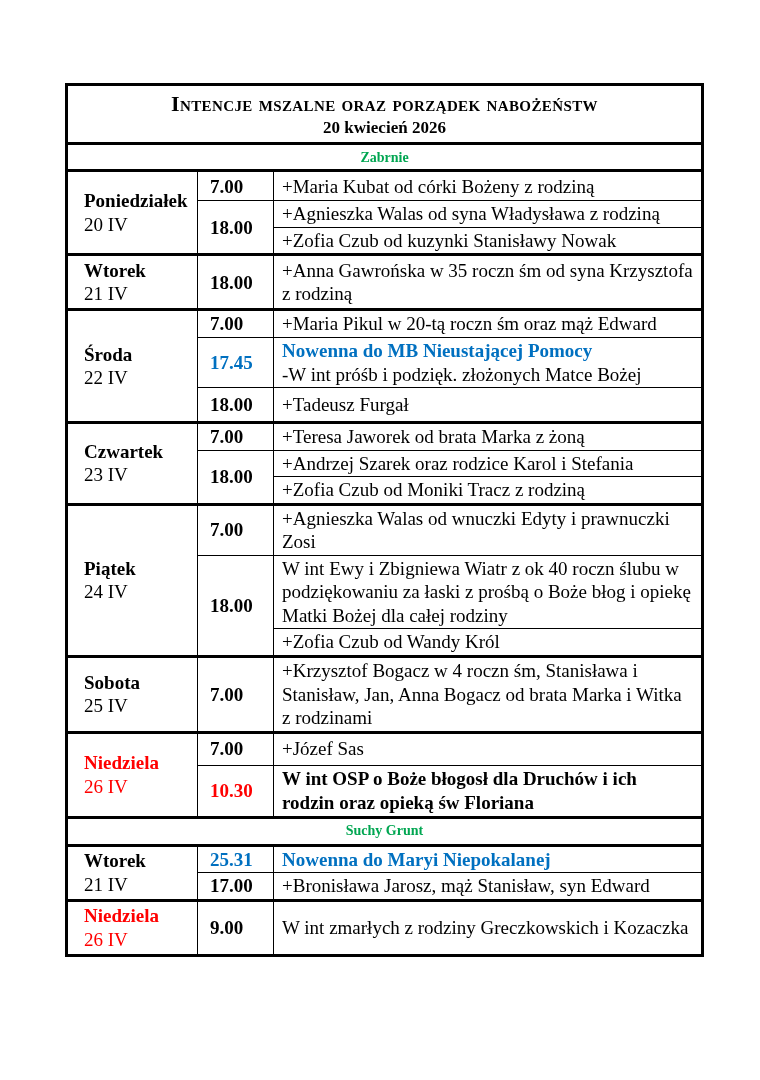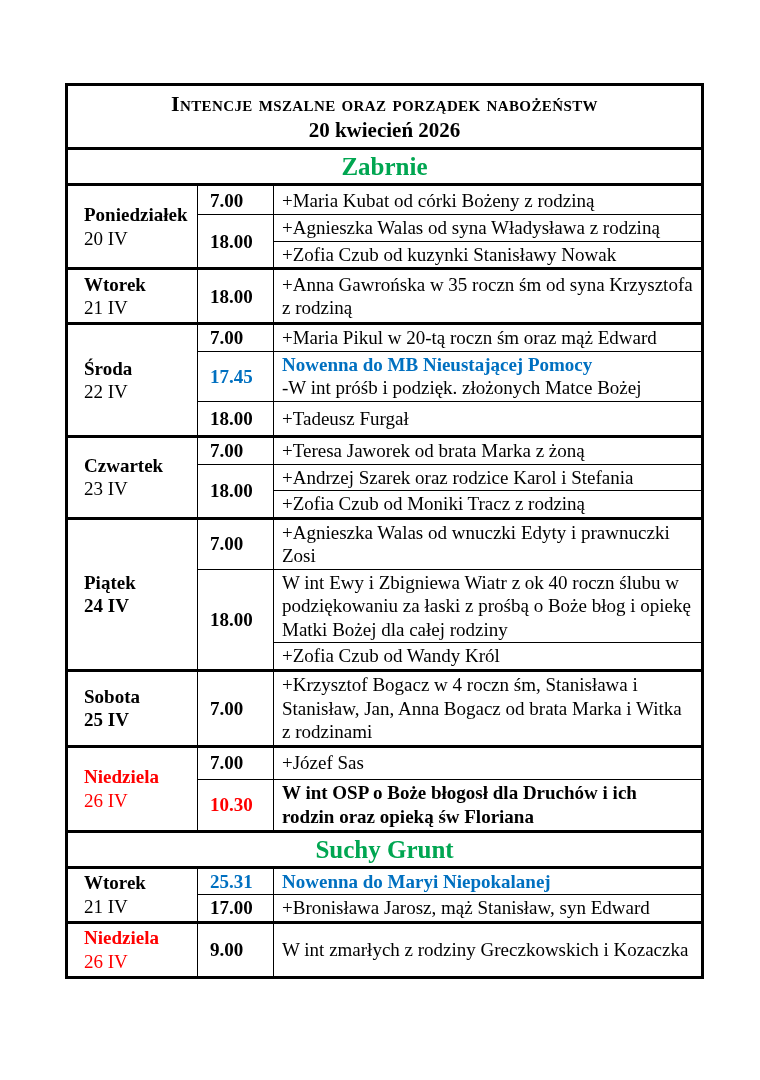--- a/index.html
+++ b/index.html
@@ -30,36 +30,36 @@
   }
   tr.block-start > td { border-top: 3px solid #000; }
 
   .title-cell { text-align: center; border-bottom: 3px solid #000; padding: 4px 6px; }
   .title-line1 {
     font-variant: small-caps;
     font-weight: bold;
     font-size: 22px;
     letter-spacing: 0.4px;
   }
-  .title-line2 { font-weight: bold; font-size: 21px; }
+  .title-line2 { font-weight: bold; font-size: 17px; }
 
   .section-cell {
     text-align: center;
     font-weight: bold;
-    font-size: 25px;
+    font-size: 14px;
     color: #00A651;
     border-top: 3px solid #000;
     border-bottom: 3px solid #000;
     padding: 1px 6px;
   }
 
   .day-cell { padding-left: 16px; }
   .day-name { font-weight: bold; }
   .day-date { font-weight: normal; }
-  .day-date.bold { font-weight: bold; }
+  .day-date.bold { font-weight: normal; }
 
   .time-cell { font-weight: bold; padding-left: 12px; }
 
   .red  { color: #FF0000; }
   .blue { color: #0070C0; }
   .intent-strong { font-weight: bold; }
   .nowenna-line  { font-weight: bold; color: #0070C0; }
 
   .footer {
     position: absolute;

